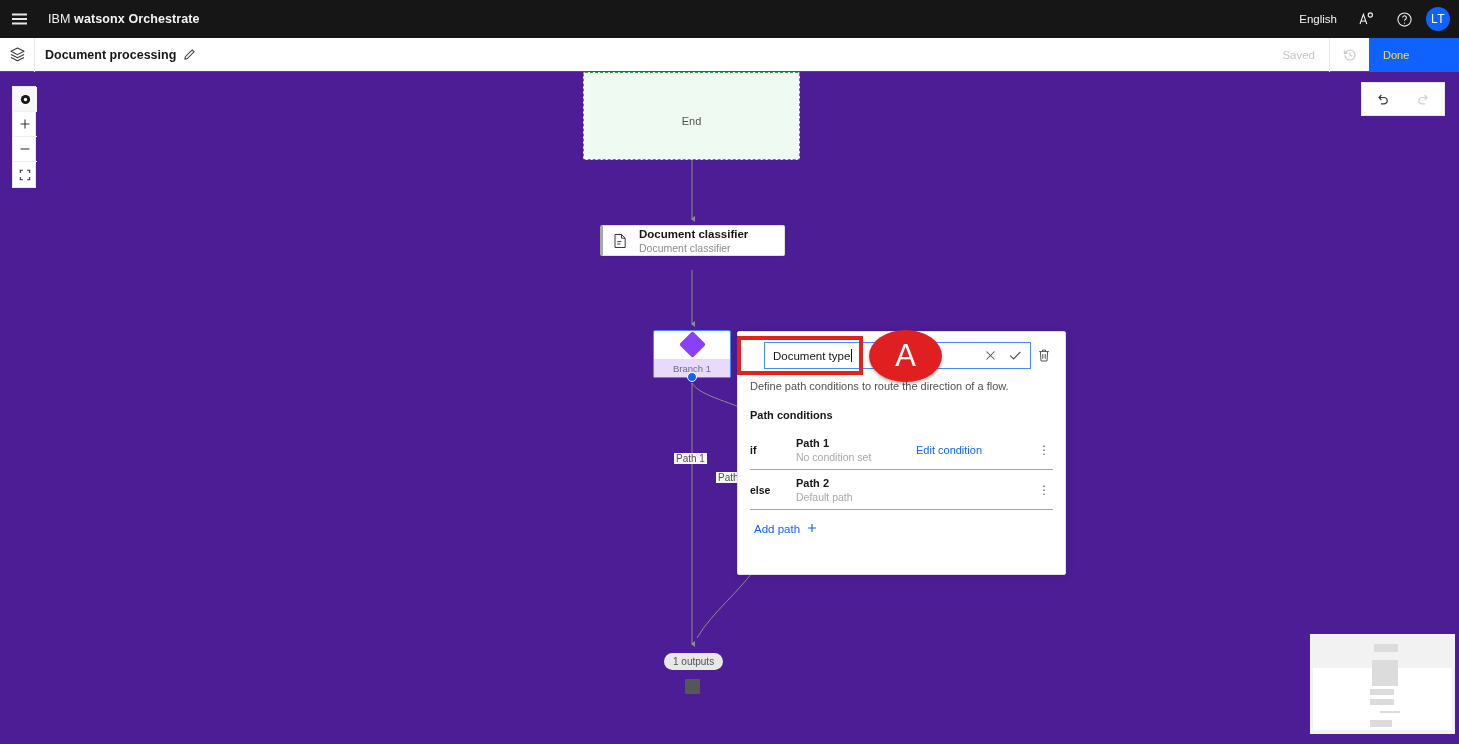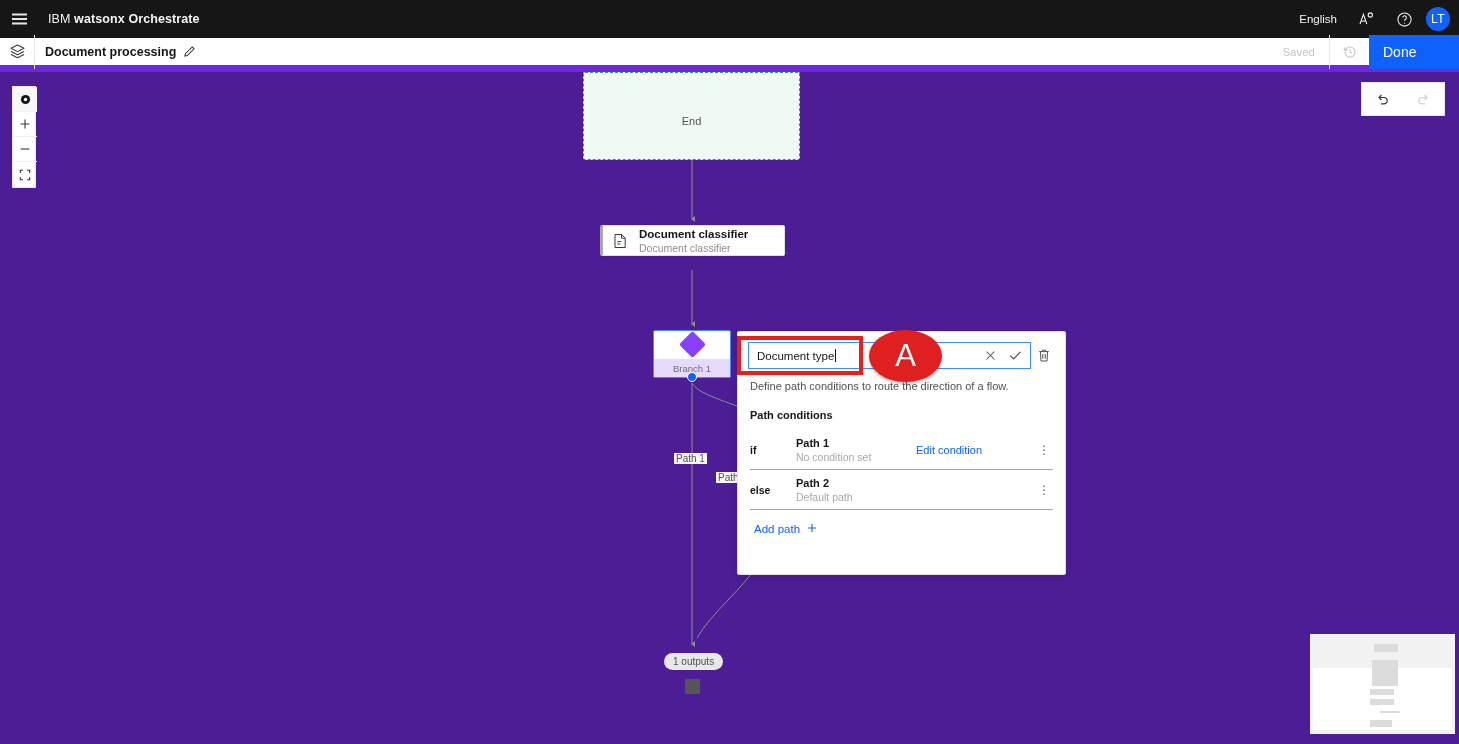--- a/index.html
+++ b/index.html
@@ -41,40 +41,40 @@
   .tb-avatar {
     width: 24px; height: 24px; border-radius: 50%; background: #0f62fe;
     color: #ffffff; font-size: 12px; display: flex; align-items: center; justify-content: center;
     margin: 0 9px 0 3px; letter-spacing: .4px; cursor: pointer;
   }
 
   
   .subbar {
     position: absolute; top: 38px; left: 0; width: 1459px; height: 34px;
     background: #ffffff; display: flex; align-items: center;
-    border-bottom: 7px solid #6d28d9;
+    border-bottom: 1px solid #6d28d9;
   }
   .sb-layers {
     width: 34px; height: 34px; display: flex; align-items: center; justify-content: center;
     cursor: pointer; color: #393939;
   }
   .sb-divider { width:1px; height:34px; background:#e8e8e8; }
   .sb-title {
     font-size: 12.5px; font-weight: 600; color: #161616; margin-left: 10px;
     white-space: nowrap;
   }
   .sb-edit { margin-left: 7px; display: flex; align-items: center; cursor: pointer; color:#393939; }
   .sb-right { margin-left: auto; display: flex; align-items: center; height: 34px; }
   .sb-saved { font-size: 11.5px; color: #c6c6c6; padding: 0 14px; white-space: nowrap; }
   .sb-hist {
     width: 40px; height: 34px; display: flex; align-items: center; justify-content: center;
     border-left: 1px solid #e8e8e8; cursor: pointer; color: #c6c6c6;
   }
   .sb-done {
-    background: #0f62fe; color: #ffffff; font-size: 14px;
+    background: #0f62fe; color: #fde047; font-size: 11px;
     height: 34px; width: 90px; display: flex; align-items: center;
     padding-left: 14px; cursor: pointer;
   }
 
   
   .canvas {
     position: absolute; top: 72px; left: 0; width: 1459px; height: 672px;
     background: #4c1d95; overflow: hidden;
   }
 
@@ -164,21 +164,21 @@
   .edge-label {
     position: absolute; font-size: 10px; color: #525252; background: #f7f7f8; padding: 0 2px;
   }
 
   
   .panel {
     position: absolute; left: 737px; top: 331px; width: 329px; height: 244px;
     background: #ffffff; border: 1px solid #e0e0e0; border-radius: 2px;
     box-shadow: 0 2px 8px rgba(0,0,0,.10);
   }
-  .panel-head { display: flex; padding: 10px 8px 0 10px; }
+  .panel-head { display: flex; padding: 10px 8px 0 10px; margin-left: 16px; }
   .name-input {
     flex: 1; height: 27px; border: 1px solid #4589ff; background: #ffffff;
     display: flex; align-items: center; padding: 0 6px 0 8px; position: relative;
   }
   .name-input .val { font-size: 11.5px; color: #161616; white-space: nowrap; }
   .name-caret {
     display:inline-block; width:1px; height:13px; background:#161616; margin-left:1px;
     vertical-align:-2px;
   }
   .ni-actions { margin-left: auto; display: flex; align-items: center; gap: 13px; padding-right: 2px; }

